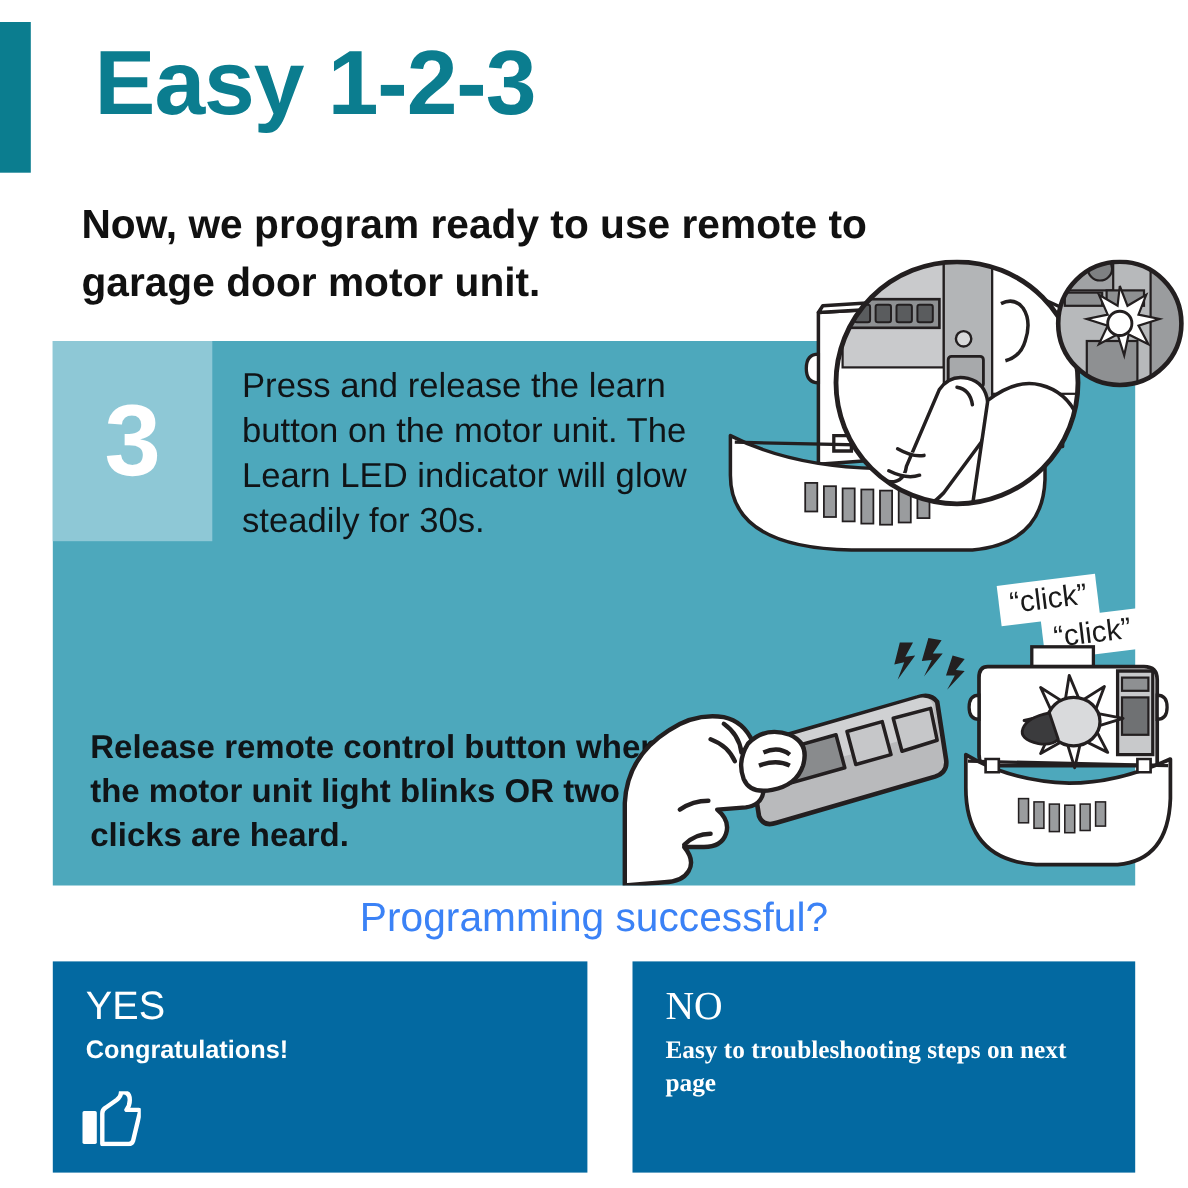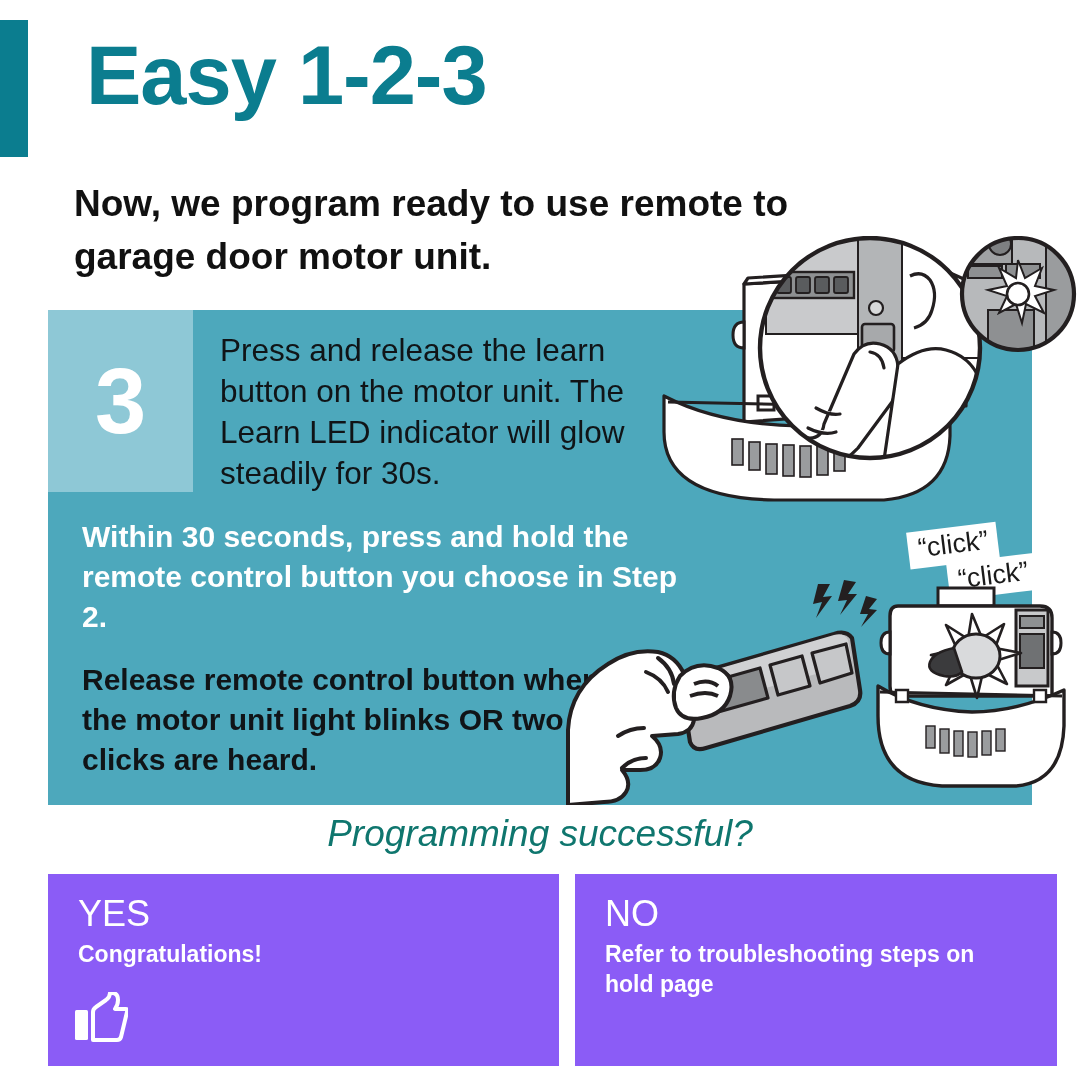--- a/index.html
+++ b/index.html
@@ -111,34 +111,32 @@
 
   
   .question {
     position: absolute;
     left: 0;
     top: 813px;
     width: 1080px;
     text-align: center;
     font-size: 37px;
     font-weight: normal;
-    color: #0f766e;
-    font-style: italic;
+    color: #3b82f6;
   }
 
   
   .answer-box {
     position: absolute;
     top: 874px;
     height: 192px;
-    background: #8b5cf6;
-    padding-left: 25px;
+    background: #0369a1;
   }
   .answer-box.yes { left: 48px; width: 486px; }
-  .answer-box.no  { left: 575px; width: 457px; }
+  .answer-box.no  { left: 575px; width: 457px; font-family: Liberation Serif, serif; }
 
   .answer-head {
     position: absolute;
     left: 30px;
     top: 22px;
     font-size: 36px;
     font-weight: normal;
     color: #ffffff;
     line-height: 1;
   }
@@ -190,21 +188,20 @@
 
   <div class="intro">Now, we program ready to use remote to garage door motor unit.</div>
 
   <div class="main-panel">
 
     <div class="step-badge"></div>
     <div class="step-number">3</div>
 
     <div class="step-text">Press and release the learn button on the motor unit. The Learn LED indicator will glow steadily for 30s.</div>
 
-    <div class="para-white">Within 30 seconds, press and hold the remote control button you choose in Step 2.</div>
 
     <div class="para-black">Release remote control button when the motor unit light blinks OR two clicks are heard.</div>
   </div>
 
   <svg class="illus" id="illus-motor-learn" viewBox="0 0 434 268">
     <defs>
       <clipPath id="clipMagnify">
           <circle cx="222" cy="112" r="110"></circle>
         </clipPath>
       <clipPath id="clipLed">
@@ -382,16 +379,16 @@
     <div class="answer-body">Congratulations!</div>
     <svg class="thumb-icon" viewBox="0 0 54 50">
       <rect x="1" y="18" width="13" height="30" rx="1.5" fill="#ffffff"></rect>
       <path d="M19,48 L19,20 Q19,17 22,15 L32,8 Q36,5 36,1 L38,1 Q44,1 44,8
                Q44,13 41,17 L52,17 Q54,17 53,20 L47,45 Q46,48 43,48 Z" fill="none" stroke="#ffffff" stroke-width="4" stroke-linejoin="round"></path>
     </svg>
   </div>
 
   <div class="answer-box no">
     <div class="answer-head">NO</div>
-    <div class="answer-body">Refer to troubleshooting steps on hold page</div>
+    <div class="answer-body">Easy to troubleshooting steps on next page</div>
   </div>
 
 </div>
 
 </body></html>

